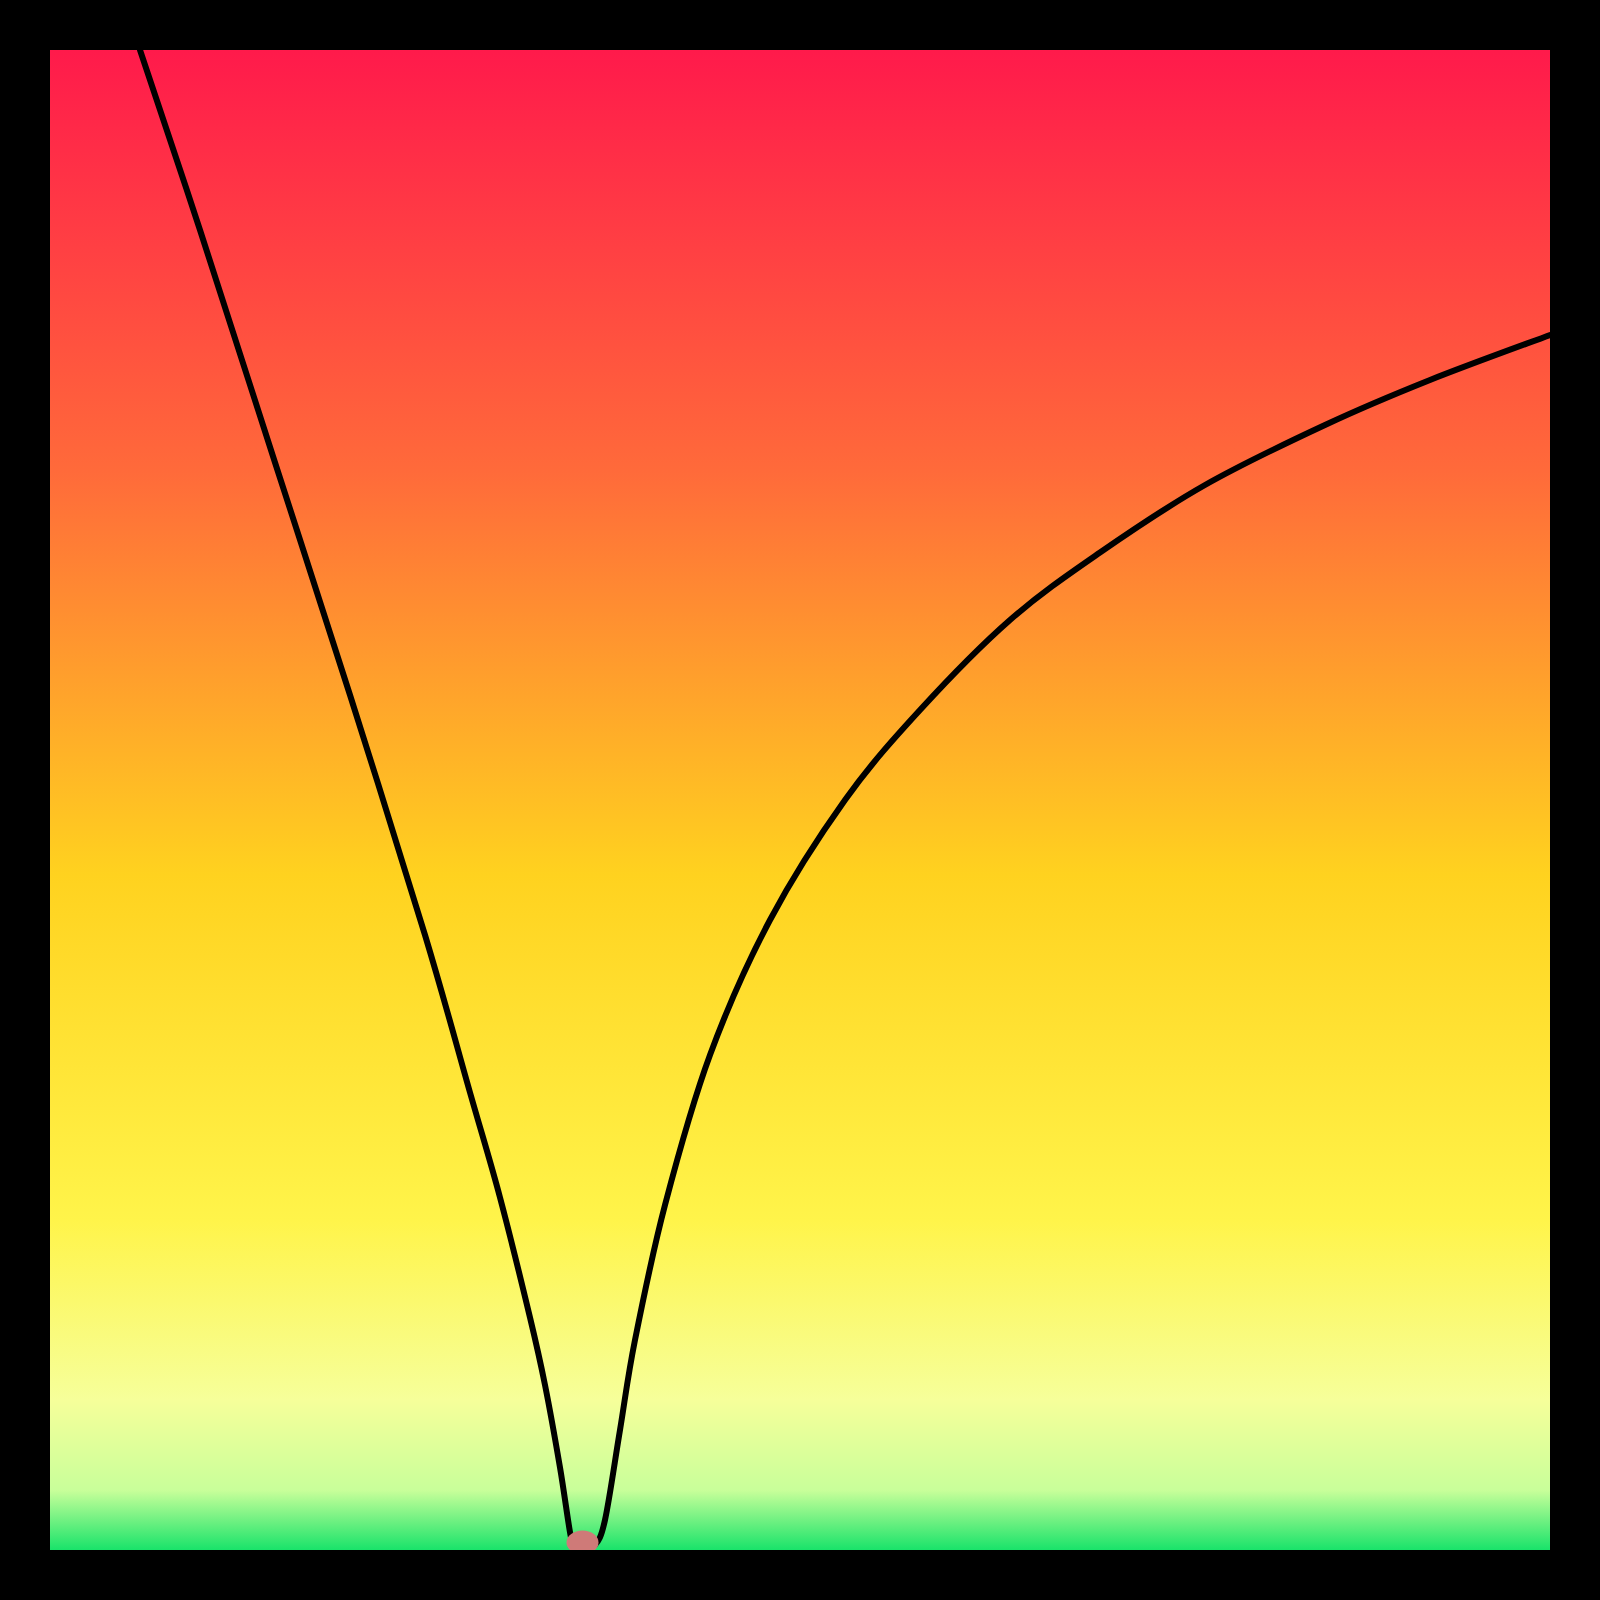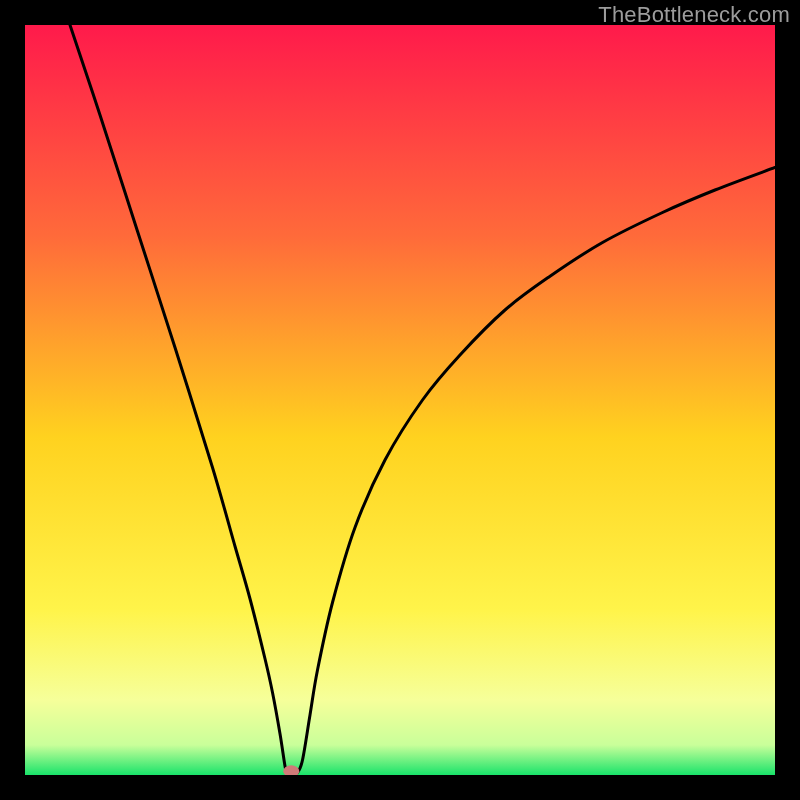--- a/index.html
+++ b/index.html
@@ -53,14 +53,13 @@
           <stop id="g4" offset="90%" stop-color="#f6ff9a"></stop>
           <stop id="g5" offset="96%" stop-color="#c9ff9a"></stop>
           <stop id="g6" offset="100%" stop-color="#19e36a"></stop>
         </linearGradient>
       </defs>
       <rect x="0" y="0" width="750" height="750" fill="url(#bg-grad)"></rect>
       <path id="curve-path" fill="none" stroke="#000000" stroke-width="3" stroke-linejoin="round" stroke-linecap="round" d="M 45 0 C 50 15, 63.75 55.625, 75 90 C 86.25 124.375, 100 167.5, 112.5 206.25 C 125 245, 137.5 283.12500000000006, 150 322.50000000000006 C 162.5 361.87500000000006, 177.5 409.375, 187.5 442.5 C 197.5 475.625, 203.75000000000003 499.375, 210.00000000000003 521.25 C 216.25000000000003 543.125, 220 555, 225 573.75 C 230 592.5, 236.25 618.125, 240 633.75 C 243.75 649.375, 245 655, 247.5 667.5 C 250 680, 252.87500000000003 696.25, 255.00000000000003 708.75 C 257.125 721.25, 259 736, 260.25 742.5 C 261.5 749, 261.5 746.875, 262.5 747.75 C 263.5 748.625, 264.625 747.75, 266.25 747.75 C 267.875 747.75, 270.375 749.875, 272.25 747.75 C 274.125 745.625, 275.375 744.625, 277.5 735 C 279.625 725.375, 282.5 705, 285 690 C 287.5 675, 288.75 663.75, 292.5 645 C 296.25 626.25, 301.25 601.25, 307.5 577.5 C 313.75 553.75, 321.25 526.25, 330 502.5 C 338.75 478.75, 348.75 456.25, 360 435 C 371.25 413.75, 385 392.5, 397.5 375 C 410 357.5, 421.24999999999994 344.99999999999994, 434.99999999999994 329.99999999999994 C 448.74999999999994 314.99999999999994, 465 298.125, 480 285 C 495 271.875, 508.75 262.5, 525 251.25 C 541.25 240, 558.75 228.125, 577.5 217.5 C 596.25 206.875, 618.75 196.25, 637.5 187.5 C 656.25 178.75, 671.25 172.5, 690 165 C 708.75 157.5, 740 146.25, 750 142.5"></path>
       <ellipse id="marker-dot" rx="8" ry="6" cx="266.25" cy="746.25" fill="#cf7a78"></ellipse>
     </svg>
   </div>
-  <div class="watermark">TheBottleneck.com</div>
 </div>
 
 </body></html>

